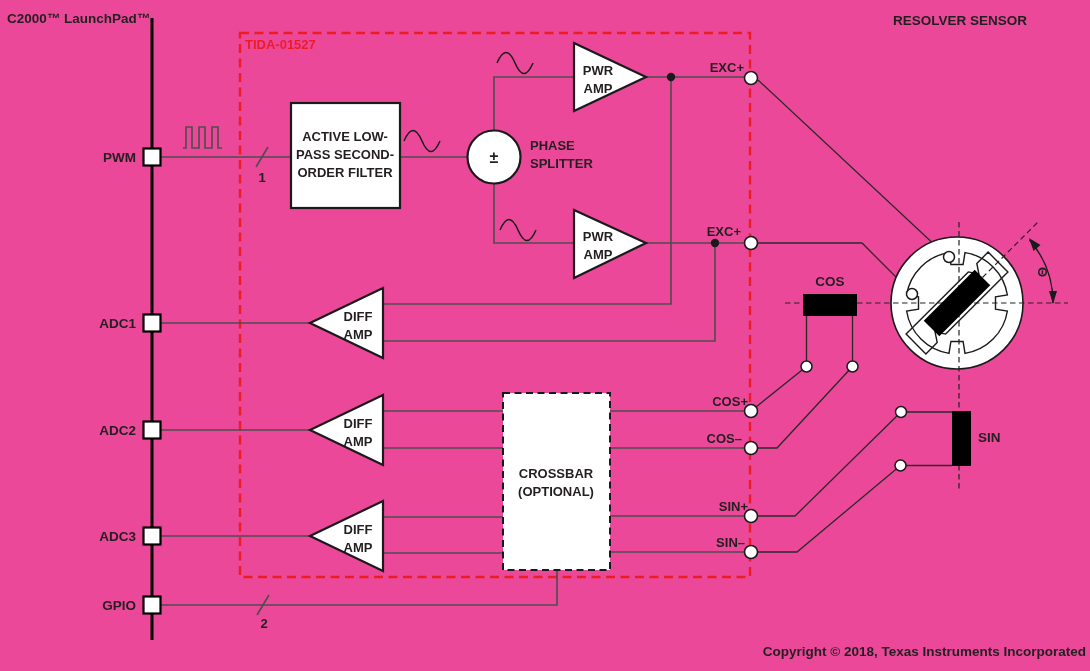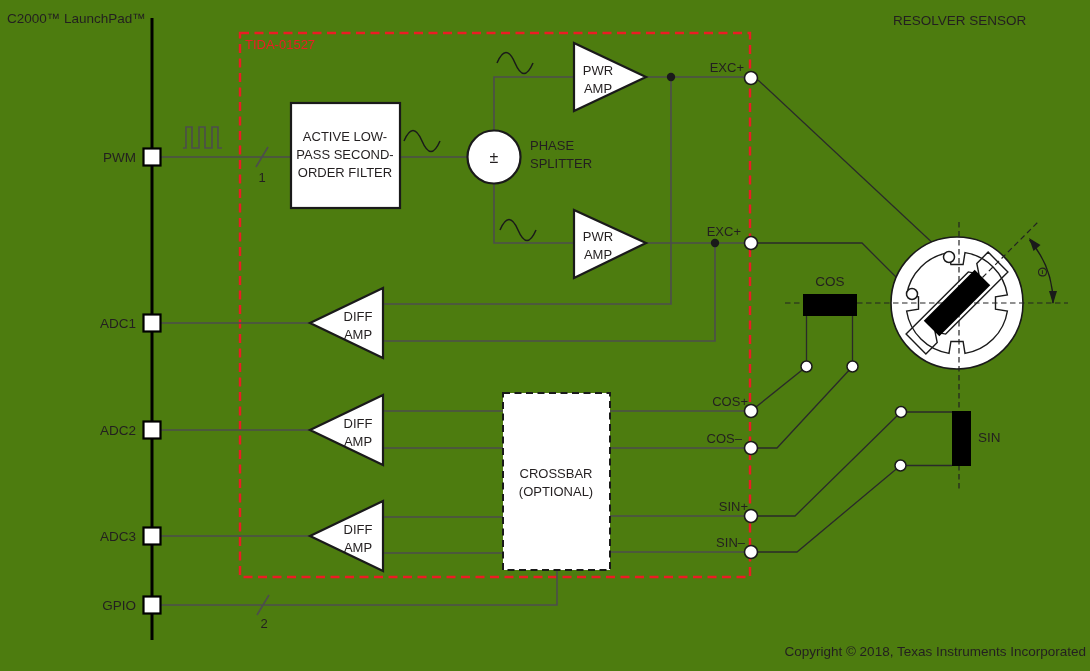--- a/index.html
+++ b/index.html
@@ -1,16 +1,16 @@
 <!DOCTYPE html>
 <html><head>
 <meta charset="utf-8">
 <style>
   html,body{margin:0;padding:0;background:#ffffff;}
-  .stage{width:1090px;height:671px;position:relative;background:#4d7c0f;overflow:hidden;}
+  .stage{width:1090px;height:671px;position:relative;background:#ec4899;overflow:hidden;font-weight:bold;}
   svg{display:block;}
   text{font-family:"Liberation Sans","DejaVu Sans",sans-serif;fill:#231f20;font-size:13.5px;}
   .small{font-size:13px;}
   .red{fill:#ec1c24;}
 </style>
 </head>
 <body>
 
 <div class="stage">
 <svg width="1090" height="671" viewBox="0 0 1090 671">

